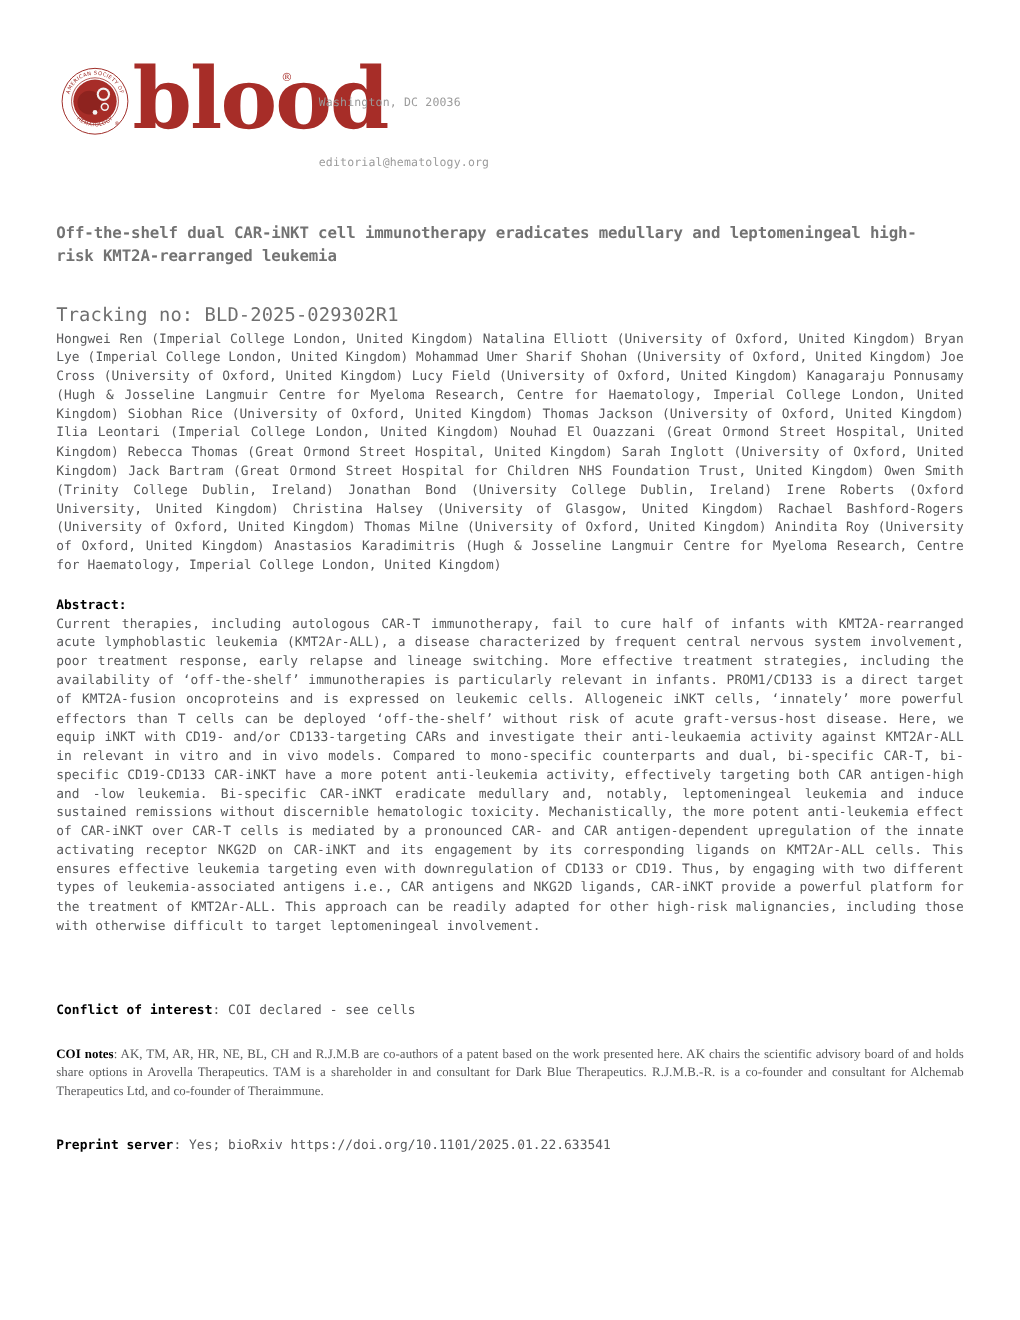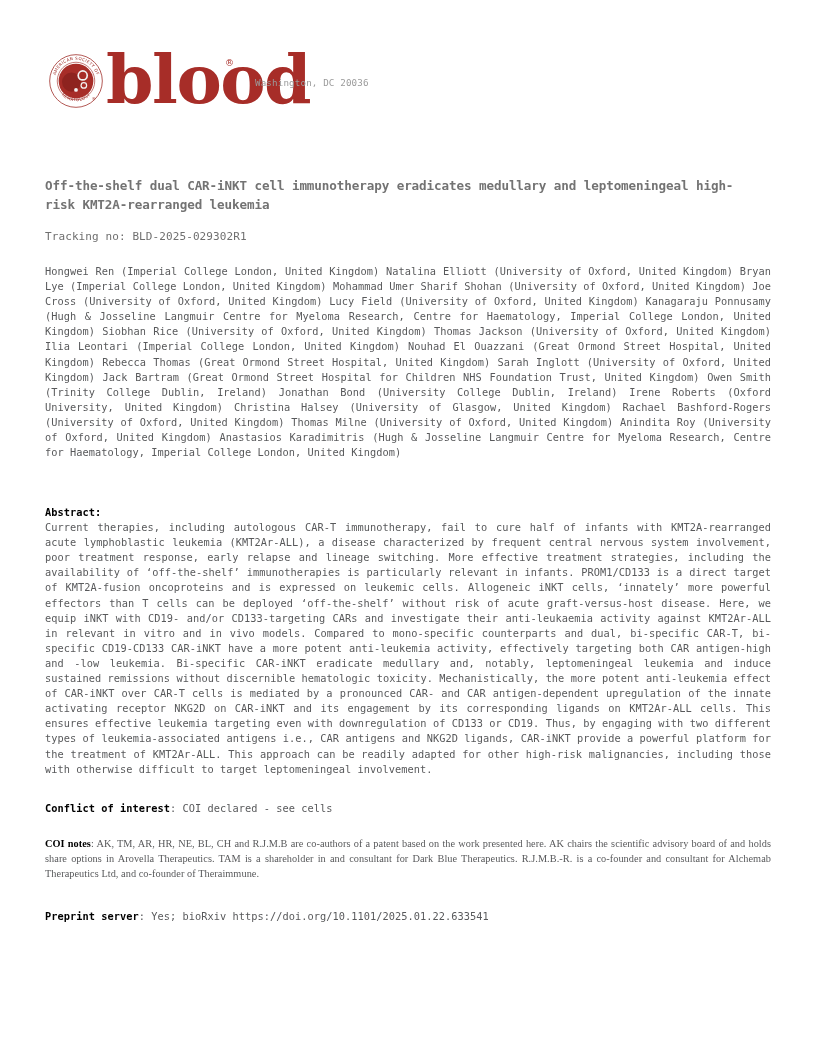--- a/index.html
+++ b/index.html
@@ -88,22 +88,22 @@
     line-height: 19px;
     font-weight: 700;
     color: #737373;
     letter-spacing: -0.1px;
   }
 
   
   .tracking {
     position: absolute;
     left: 45px;
-    top: 228px;
-    font-size: 11px;
+    top: 244px;
+    font-size: 15px;
     line-height: 17px;
     color: #6f6f6f;
     letter-spacing: 0.1px;
   }
 
   
   .authors {
     position: absolute;
     left: 45px;
     top: 264px;
@@ -123,21 +123,21 @@
     font-size: 10.3px;
     line-height: 15.1px;
     color: #58595b;
     letter-spacing: 0.05px;
     text-align: justify;
   }
   .section .lbl {
     color: #000000;
     font-weight: 700;
   }
-  .abstract-sec { top: 505px; }
+  .abstract-sec { top: 477px; }
   .abstract-head {
     display: block;
     color: #000;
     font-weight: 700;
     margin-bottom: 0px;
   }
   .coi-sec      { top: 801px; }
   .coinotes-sec { top: 836px; font-family: Liberation Serif, serif; }
   .preprint-sec { top: 909px; }
 </style>
@@ -172,20 +172,21 @@
         </text>
         <text x="78" y="84" font-family="'DejaVu Sans', sans-serif" font-size="7" fill="#9e2a25">®</text>
       </svg>
 
       <div class="blood-word">blood</div>
       <div class="blood-reg">®</div>
     </div>
 
     <div class="contact">
       <div>Washington, DC 20036</div>
+      <div>editorial@hematology.org</div>
     </div>
   </div>
 
   <div class="title">Off-the-shelf dual CAR-iNKT cell immunotherapy eradicates medullary and leptomeningeal high-risk KMT2A-rearranged leukemia</div>
 
   <div class="tracking">Tracking no: BLD-2025-029302R1</div>
 
   <div class="authors">Hongwei Ren (Imperial College London, United Kingdom) Natalina Elliott (University of Oxford, United Kingdom) Bryan Lye (Imperial College London, United Kingdom) Mohammad Umer Sharif Shohan (University of Oxford, United Kingdom) Joe Cross (University of Oxford, United Kingdom) Lucy Field (University of Oxford, United Kingdom) Kanagaraju Ponnusamy (Hugh &amp; Josseline Langmuir Centre for Myeloma Research, Centre for Haematology, Imperial College London, United Kingdom) Siobhan Rice (University of Oxford, United Kingdom) Thomas Jackson (University of Oxford, United Kingdom) Ilia Leontari (Imperial College London, United Kingdom) Nouhad El Ouazzani (Great Ormond Street Hospital, United Kingdom) Rebecca Thomas (Great Ormond Street Hospital, United Kingdom) Sarah Inglott (University of Oxford, United Kingdom) Jack Bartram (Great Ormond Street Hospital for Children NHS Foundation Trust, United Kingdom) Owen Smith (Trinity College Dublin, Ireland) Jonathan Bond (University College Dublin, Ireland) Irene Roberts (Oxford University, United Kingdom) Christina Halsey (University of Glasgow, United Kingdom) Rachael Bashford-Rogers (University of Oxford, United Kingdom) Thomas Milne (University of Oxford, United Kingdom) Anindita Roy (University of Oxford, United Kingdom) Anastasios Karadimitris (Hugh &amp; Josseline Langmuir Centre for Myeloma Research, Centre for Haematology, Imperial College London, United Kingdom)</div>
 
   <div class="section abstract-sec">

